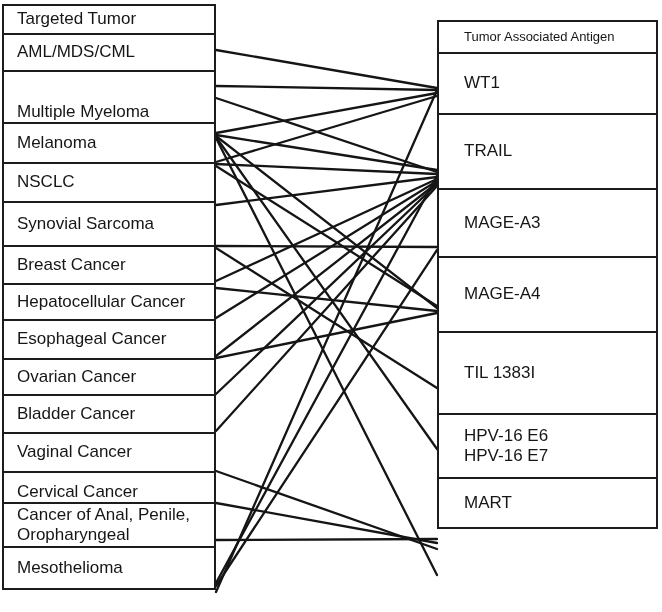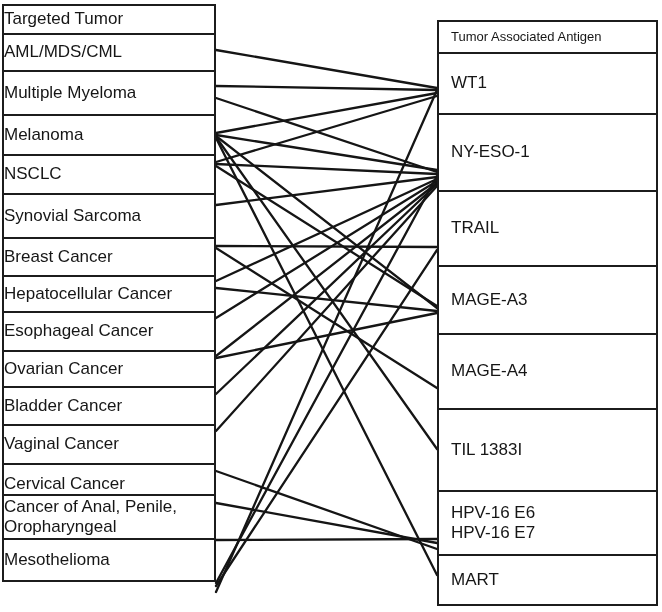--- a/index.html
+++ b/index.html
@@ -1,20 +1,20 @@
 <!DOCTYPE html>
 <html><head>
 <meta charset="utf-8">
 <style>
   html,body{margin:0;padding:0;background:#ffffff;}
   #canvas{position:relative;width:662px;height:612px;background:#ffffff;overflow:hidden;
           font-family:"Liberation Sans","DejaVu Sans",sans-serif;color:#161616;}
   .tbl{position:absolute;border:2px solid #1c1c1c;background:#ffffff;box-sizing:border-box;}
   .row{box-sizing:border-box;border-top:2px solid #1c1c1c;display:flex;align-items:center;
-       padding-left:0;white-space:pre-line;line-height:1.18;}
+       padding-left:13px;white-space:pre-line;line-height:1.18;}
   .row:first-child{border-top:none;}
   .ltxt{font-size:17px;letter-spacing:0px;}
   .rtxt{font-size:17px;padding-left:12px;}
   .lhead{font-size:17px;}
   .rhead{font-size:13px;padding-left:12px;}
   svg{position:absolute;left:0;top:0;pointer-events:none;}
   line{stroke-linecap:round;}
 </style>
 </head>
 <body>
@@ -48,42 +48,41 @@
       <line x1="216" y1="592" x2="437" y2="90" stroke="#151515" stroke-width="2.3"></line>
       <line x1="216" y1="583" x2="437" y2="176" stroke="#151515" stroke-width="2.3"></line>
       <line x1="216" y1="586" x2="437" y2="250" stroke="#151515" stroke-width="2.3"></line>
     </svg>
 
   <div class="tbl" id="left-table" style="left: 2px; top: 4px; width: 214px;">
     <div class="row lhead" id="left-header" style="height: 27px;">
       <span class="ltxt">Targeted Tumor</span>
     </div>
   <div class="row" style="height: 37px;"><span class="ltxt">AML/MDS/CML</span></div>
-      <div class="row" style="height: 44px;"><span class="ltxt">Multiple Myeloma</span></div>
+      <div class="row" style="height: 52px; align-items: flex-end;"><span class="ltxt">Multiple Myeloma</span></div>
       <div class="row" style="height: 40px;"><span class="ltxt">Melanoma</span></div>
       <div class="row" style="height: 39px;"><span class="ltxt">NSCLC</span></div>
       <div class="row" style="height: 44px;"><span class="ltxt">Synovial Sarcoma</span></div>
       <div class="row" style="height: 38px;"><span class="ltxt">Breast Cancer</span></div>
       <div class="row" style="height: 36px;"><span class="ltxt">Hepatocellular Cancer</span></div>
       <div class="row" style="height: 39px;"><span class="ltxt">Esophageal Cancer</span></div>
       <div class="row" style="height: 36px;"><span class="ltxt">Ovarian  Cancer</span></div>
       <div class="row" style="height: 38px;"><span class="ltxt">Bladder Cancer</span></div>
       <div class="row" style="height: 39px;"><span class="ltxt">Vaginal Cancer</span></div>
       <div class="row" style="height: 31px; align-items: flex-end;"><span class="ltxt">Cervical  Cancer</span></div>
       <div class="row" style="height: 44px;"><span class="ltxt">Cancer of Anal, Penile,
 Oropharyngeal</span></div>
       <div class="row" style="height: 42px;"><span class="ltxt">Mesothelioma</span></div>
     </div>
 
   <div class="tbl" id="right-table" style="left: 437px; top: 20px; width: 221px;">
     <div class="row" id="right-header" style="height: 30px;">
       <span class="rhead">Tumor Associated Antigen</span>
     </div>
   <div class="row" style="height: 61px;"><span class="rtxt">WT1</span></div>
-      <div class="row" style="height: 77px;"><span class="rtxt">NY-ESO-1</span></div>
       <div class="row" style="height: 75px;"><span class="rtxt">TRAIL</span></div>
       <div class="row" style="height: 68px;"><span class="rtxt">MAGE-A3</span></div>
       <div class="row" style="height: 75px;"><span class="rtxt">MAGE-A4</span></div>
       <div class="row" style="height: 82px;"><span class="rtxt">TIL 1383I</span></div>
       <div class="row" style="height: 64px;"><span class="rtxt">HPV-16 E6
 HPV-16 E7</span></div>
       <div class="row" style="height: 50px;"><span class="rtxt">MART</span></div>
     </div>
 </div>
 

